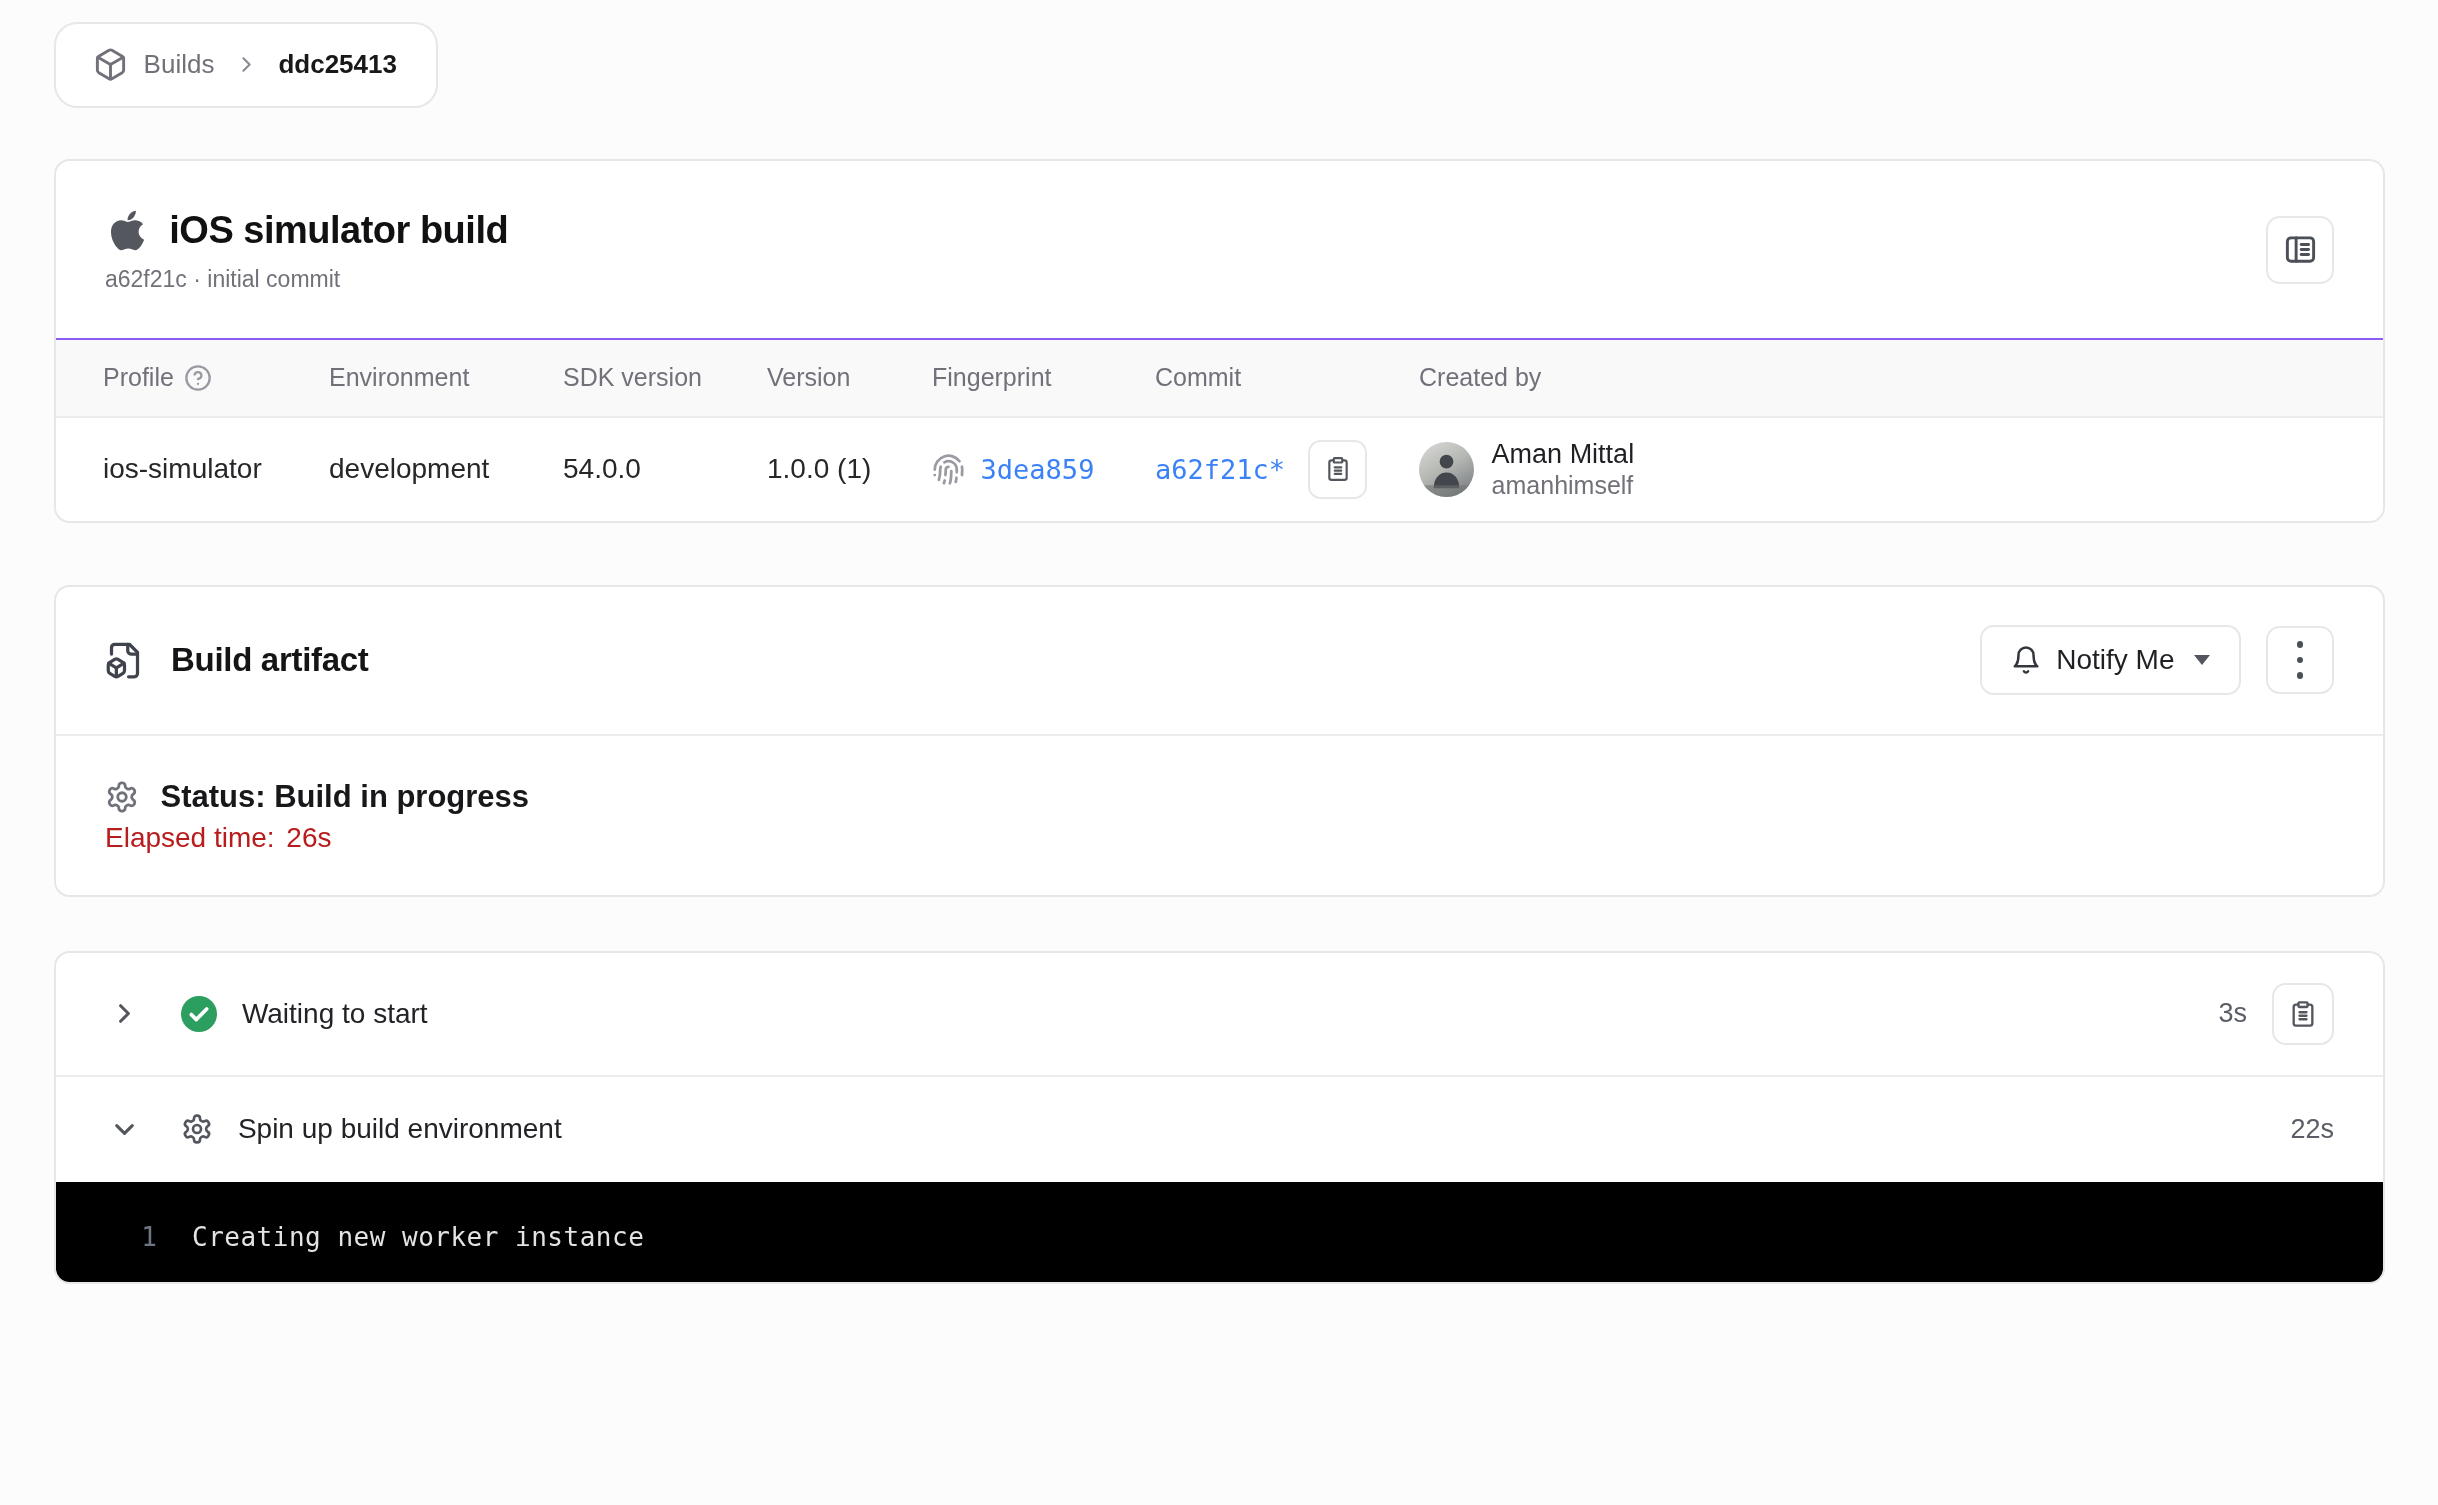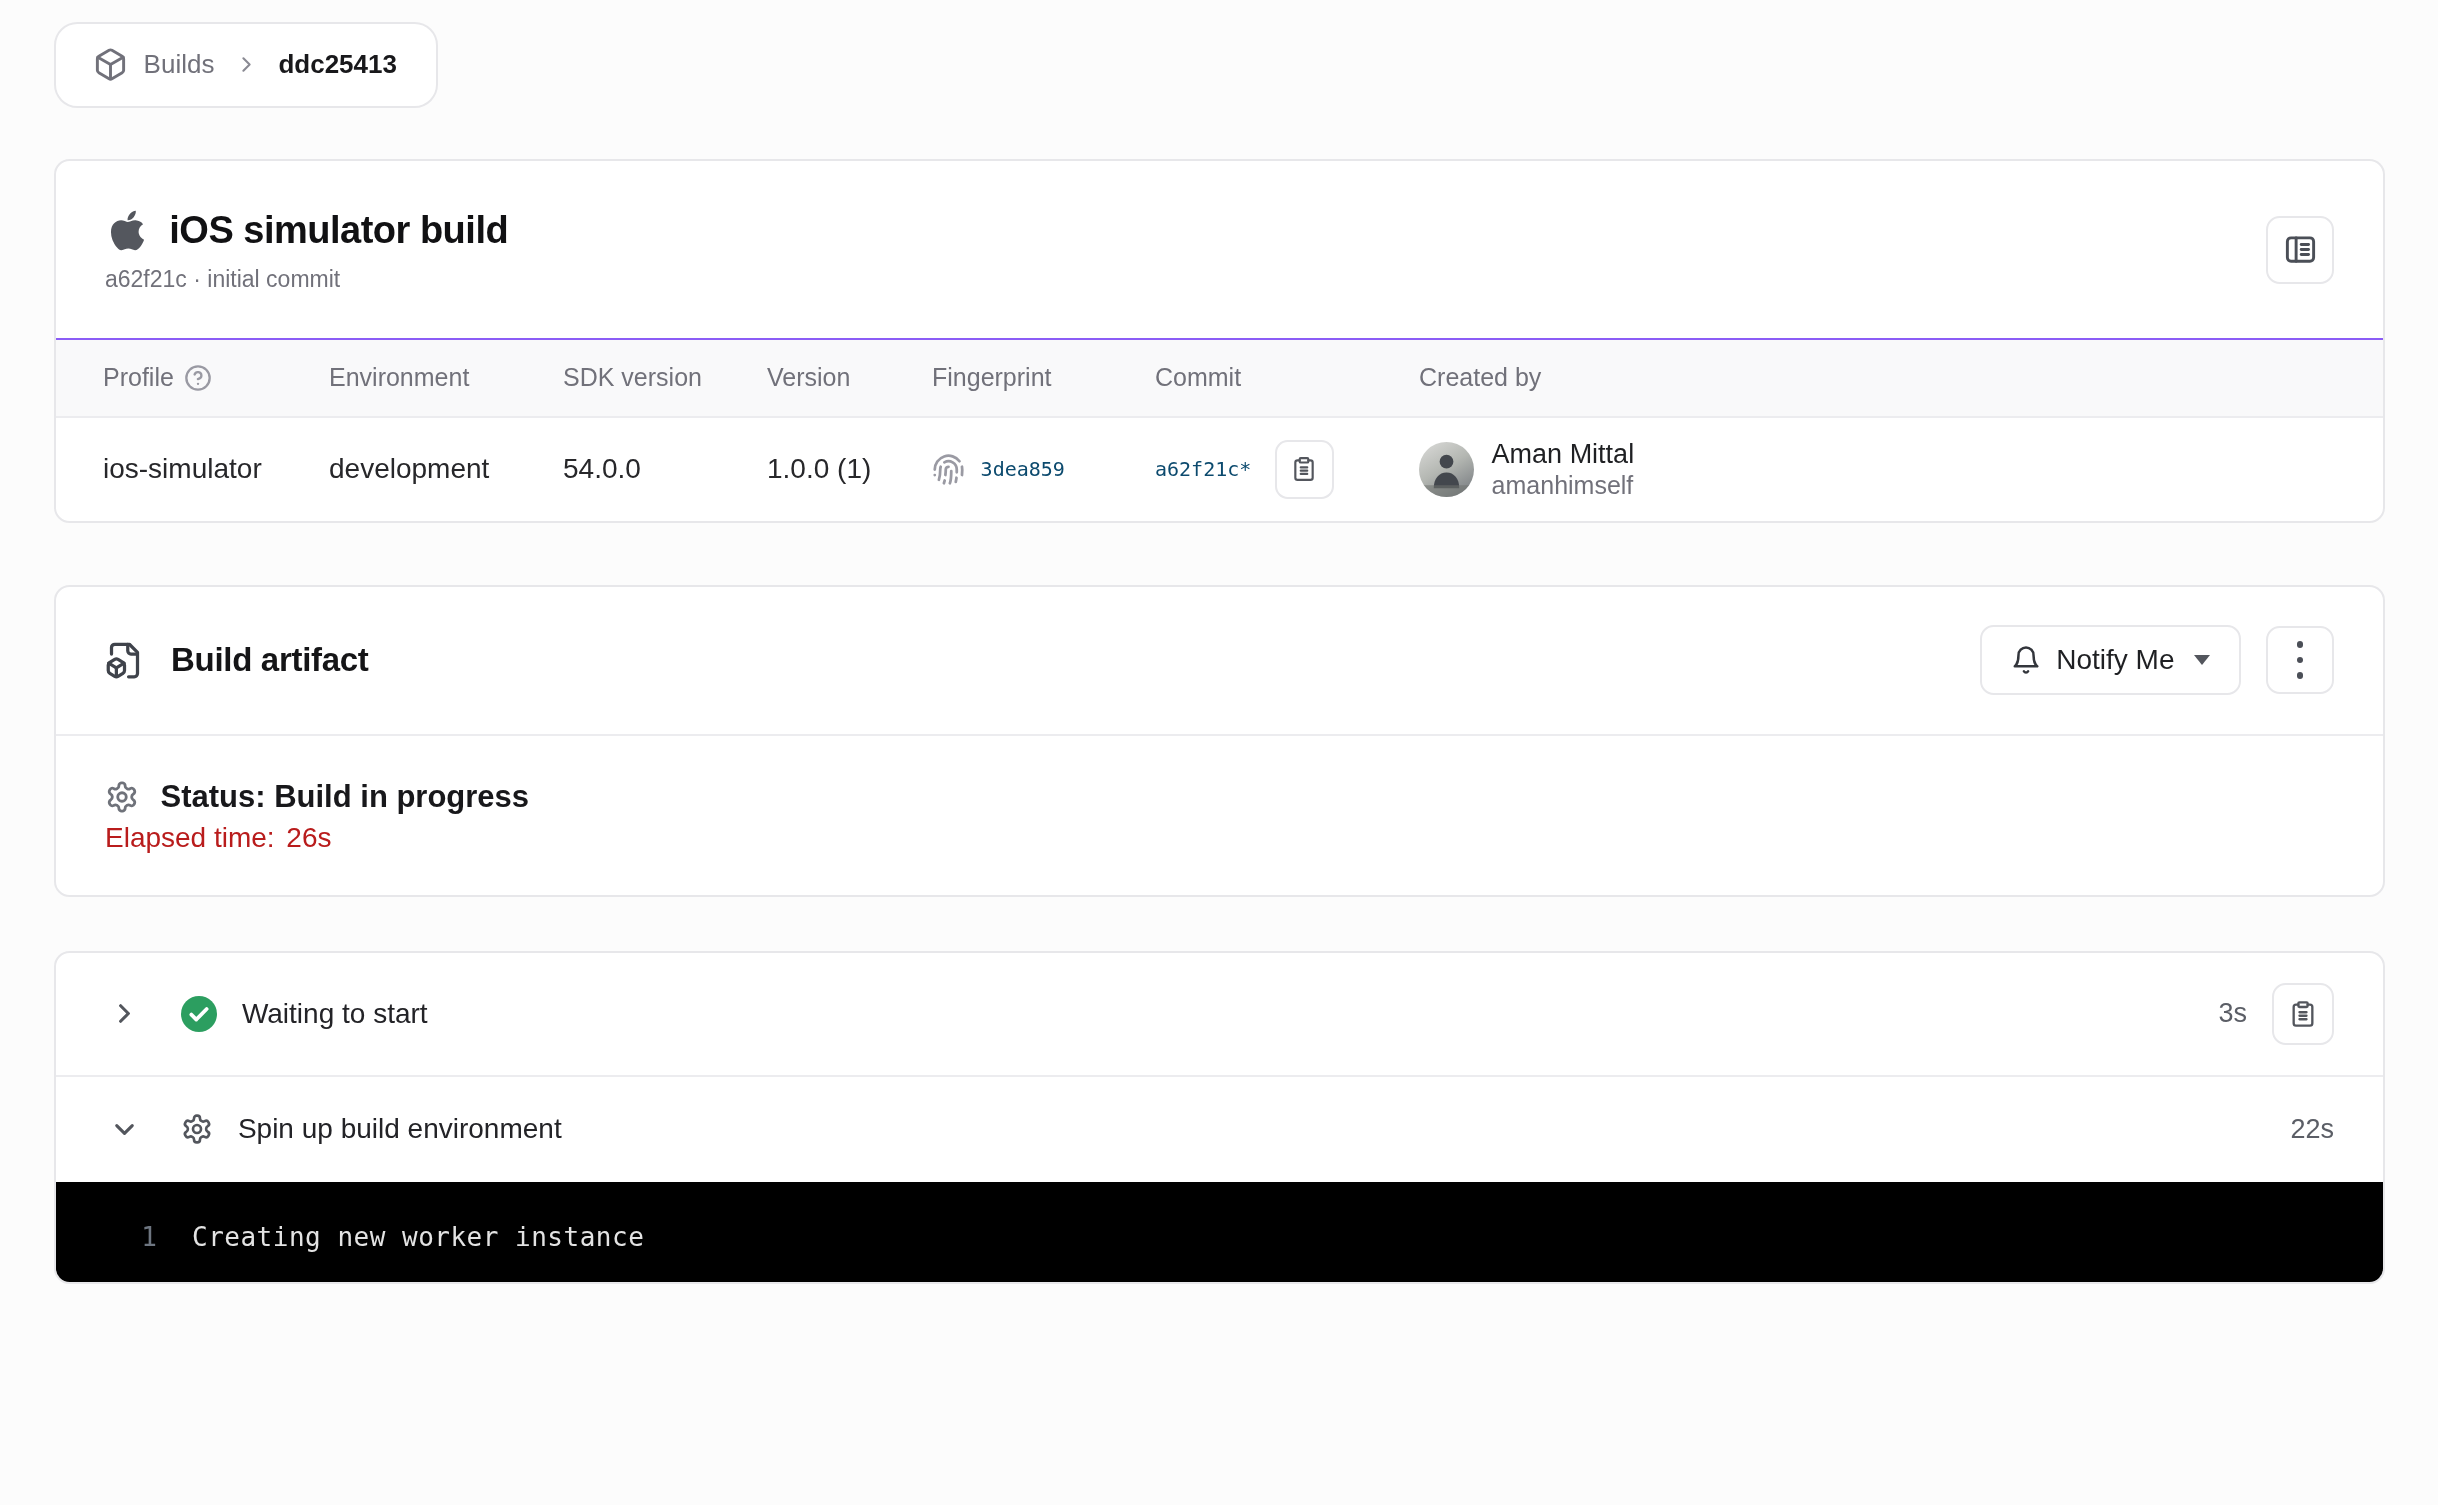--- a/index.html
+++ b/index.html
@@ -52,21 +52,21 @@
   }
   .tbl-header {
     height:78px; background:#f9f9fa;
     border-top:2px solid #8b5cf6; font-size:25px; color:#71717a;
   }
   .th { display:flex; align-items:center; gap:9.8px; }
   .help-icon { width:28px; height:28px; color:#9a9aa3; cursor:pointer; }
   .tbl-row { height:105px; border-top:2px solid #ececef; font-size:28px; color:#27272a; }
   .cell-fp { display:flex; align-items:center; gap:15.6px; }
   .fp-icon { width:33px; height:33px; color:#9a9aa3; }
-  .cell-fp .val, .cell-commit .val { font-size:20px; color:#0c4a6e; }
+  .cell-fp .val, .cell-commit .val { font-size:27px; color:#3b82f6; }
   .cell-commit { display:flex; align-items:center; gap:23.4px; }
   .copy-btn {
     width:59px; height:59px; border:2px solid #e7e7ea; border-radius:12.7px; background:#fff;
     display:flex; align-items:center; justify-content:center; color:#53565d; cursor:pointer; flex:none;
   }
   .copy-btn svg { width:26px; height:26px; }
   .cell-user { display:flex; align-items:center; gap:17.6px; }
   .avatar { width:55px; height:55px; border-radius:50%; overflow:hidden; flex:none; }
   .user-name { font-size:27px; color:#1f2023; line-height:33px; }
   .user-handle { font-size:25px; color:#71717a; line-height:29px; }

